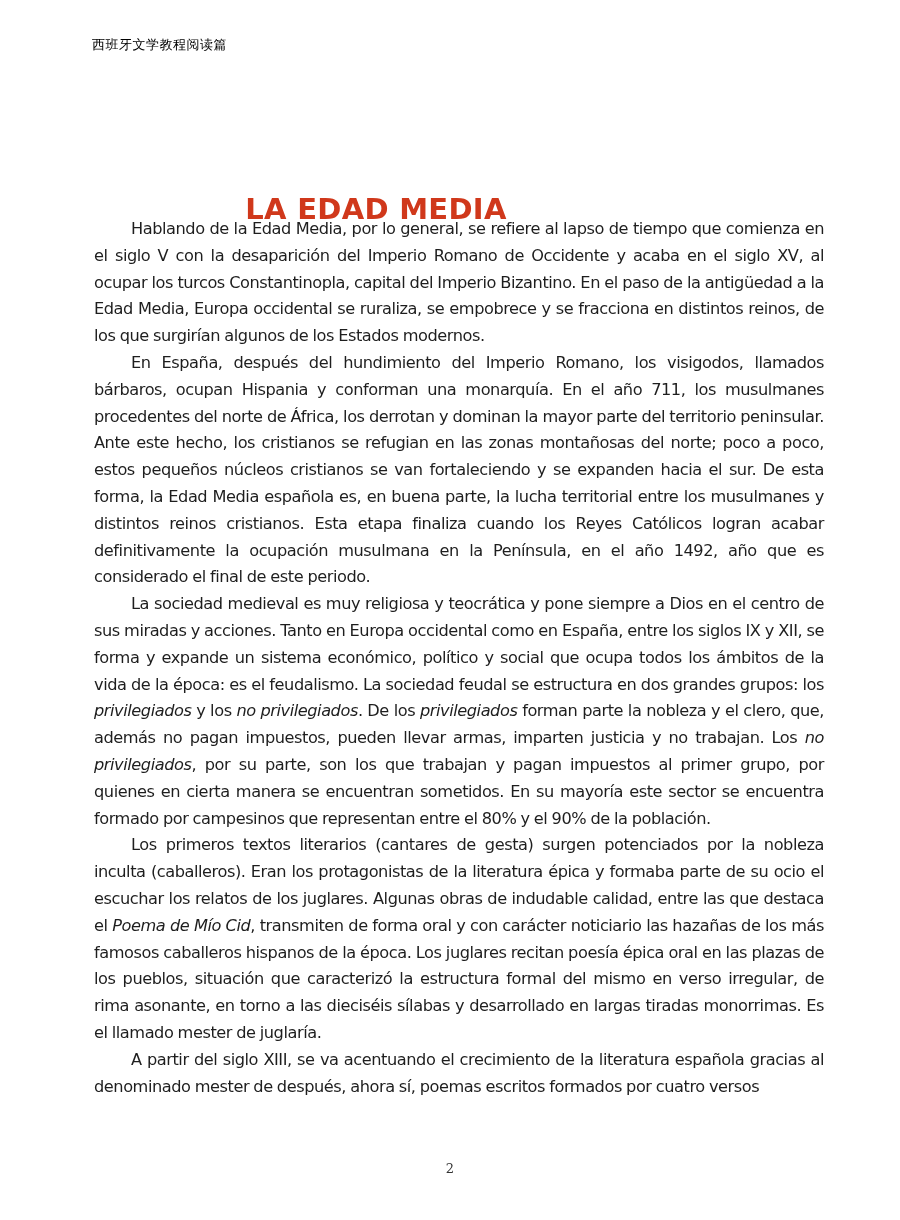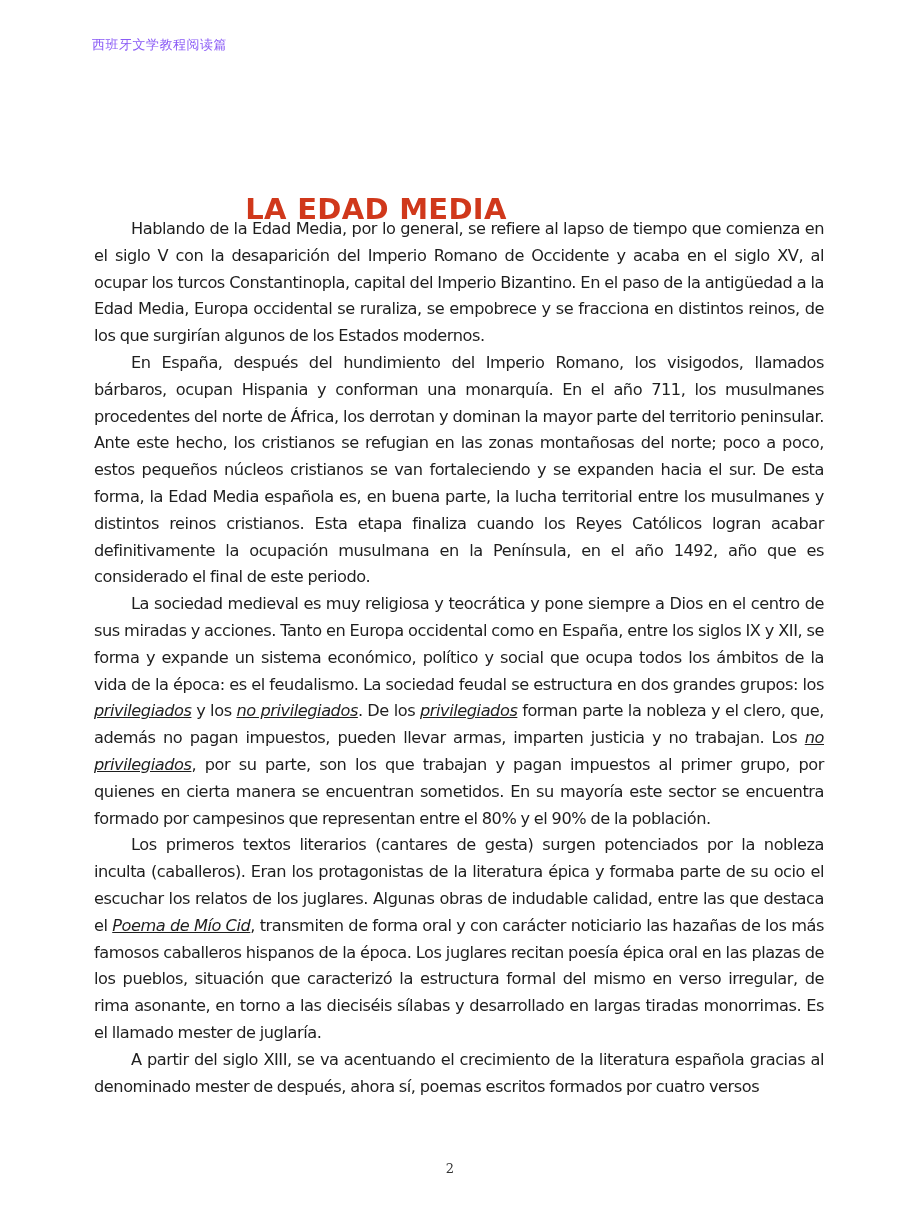--- a/index.html
+++ b/index.html
@@ -12,21 +12,21 @@
       height: 1220px;
       position: relative;
       overflow: hidden;
     }
     .running-header {
       position: absolute;
       left: 92px;
       top: 36px;
       font-family: "DejaVu Sans", sans-serif;
       font-size: 13px;
-      color: #8b5cf6;
+      color: #000000;
       letter-spacing: 0.5px;
     }
     .chapter-title {
       position: absolute;
       left: 0;
       width: 720px;
       top: 176px;
       text-align: center;
       font-family: "DejaVu Sans", sans-serif;
       font-weight: bold;
@@ -47,21 +47,20 @@
       text-align: justify;
       letter-spacing: -0.45px;
       word-spacing: -0.5px;
     }
     .body-text p {
       margin: 0;
       text-indent: 37px;
     }
     .body-text em {
       font-style: italic;
-      text-decoration: underline;
     }
     .page-number {
       position: absolute;
       left: 0;
       width: 900px;
       top: 1161px;
       text-align: center;
       font-family: "DejaVu Serif", serif;
       font-size: 13px;
       color: #333333;

